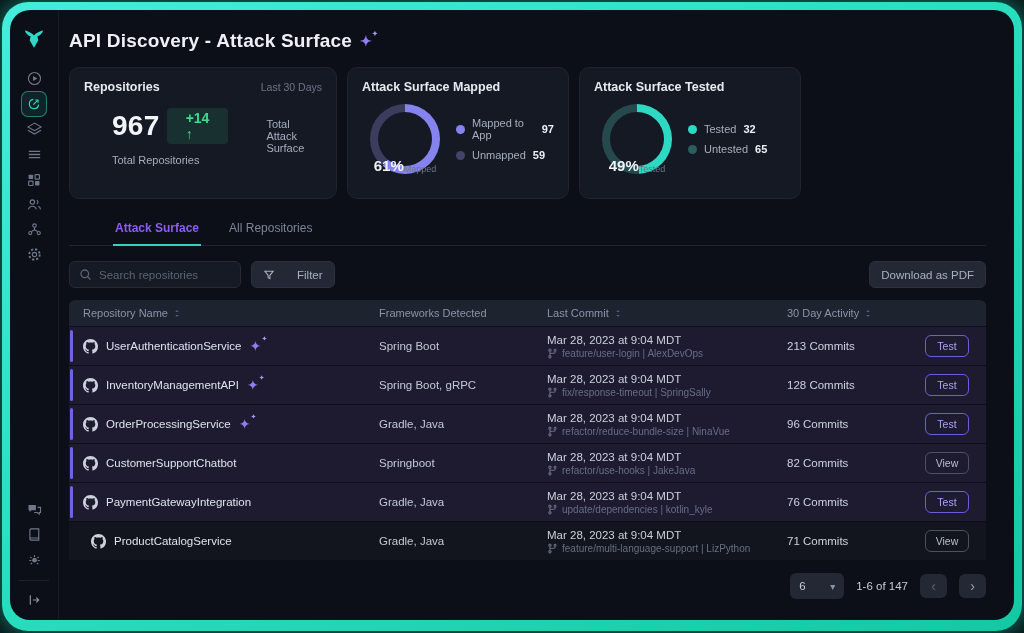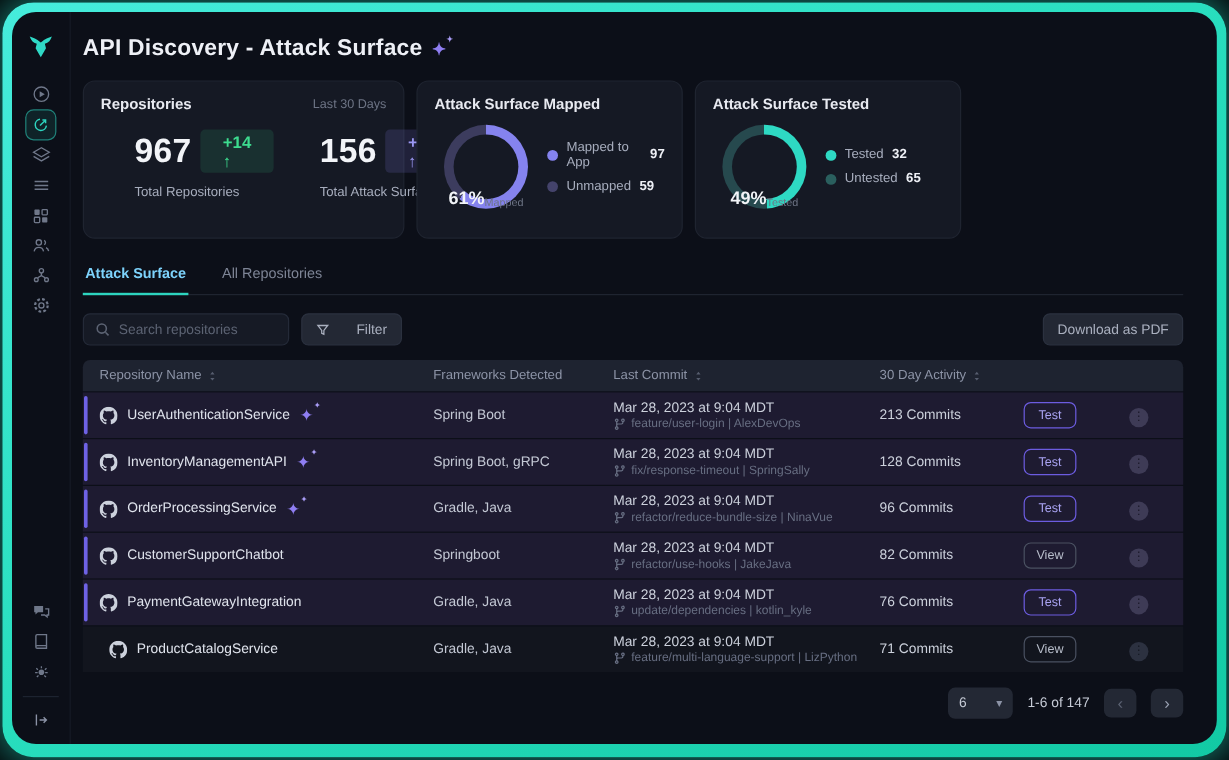--- a/index.html
+++ b/index.html
@@ -54,37 +54,37 @@
   .donut-pct { font-size:15px; font-weight:700; color:#f2f4f8; }
   .donut-cap { font-size:9px; color:#6d7485; margin-top:1px; }
   .legend { display:flex; flex-direction:column; gap:8px; }
   .legend-row { display:flex; align-items:center; gap:7px; font-size:11px; color:#a7adbd; }
   .dot { width:9px; height:9px; border-radius:50%; flex:0 0 9px; }
   .legend-val { color:#eef0f6; font-weight:600; }
 
   
   .tabs { display:flex; gap:26px; margin-top:18px; border-bottom:1px solid #1f2430; }
   .tab { font-size:12px; padding:4px 2px 9px; color:#7d8495; cursor:pointer; }
-  .tab.active { color:#7dd3fc; font-weight:700; border-bottom:2px solid #2dd4bf; margin-bottom:-1px; }
+  .tab.active { color:#8b5cf6; font-weight:700; border-bottom:2px solid #2dd4bf; margin-bottom:-1px;margin-left:44px; }
 
   
   .toolbar { display:flex; align-items:center; margin-top:15px; gap:10px; }
   .search-box { width:172px; height:27px; background:#161a25; border:1px solid #242a38; border-radius:6px;
                 display:flex; align-items:center; gap:7px; padding:0 9px; }
   .search-box input { background:transparent; border:0; outline:0; color:#c6cbd6; font-size:11.5px; width:100%;
                       font-family:"Liberation Sans",sans-serif; }
   .search-box input::placeholder { color:#5c6373; }
   .btn-gray { height:27px; background:#232834; border:1px solid #2b313f; border-radius:6px; color:#aab0bf;
               font-size:11.5px; padding:0 11px; display:flex; align-items:center; gap:22px; cursor:pointer;
               font-family:"Liberation Sans",sans-serif; }
   .toolbar .right { margin-left:auto; }
 
   
   .table { margin-top:12px; }
-  .thead, .trow { display:grid; grid-template-columns:292px 150px 222px 120px 88px 45px; align-items:center; }
+  .thead, .trow { display:grid; grid-template-columns:292px 150px 222px 120px 88px 45px; align-items:center;gap:18px; }
   .thead { background:#1e2330; border-radius:6px 6px 0 0; height:26px; }
   .th { font-size:11px; color:#8c93a6; display:flex; align-items:center; gap:5px; }
   .th:first-child { padding-left:14px; }
   .trow { height:38px; margin-top:1px; background:#12151e; position:relative; cursor:pointer; }
   .trow.hl { background:#1e1b31; }
   .trow.hl .accent { position:absolute; left:1px; top:3px; bottom:3px; width:3px; border-radius:3px;
                      background:#6e62e5; }
   .cell { min-width:0; }
   .name-cell { display:flex; align-items:center; gap:8px; padding-left:14px; }
   .rname { font-size:11.5px; color:#dfe3ec; }
@@ -223,24 +223,20 @@
         </div>
         <div class="repo-stats">
           <div class="stat">
             <div class="num-row">
               <span class="stat-num">967</span>
               <span class="badge green">+14 ↑</span>
             </div>
             <div class="stat-label">Total Repositories</div>
           </div>
           <div class="stat">
-            <div class="num-row">
-              <span class="stat-num">156</span>
-              <span class="badge purple">+11 ↑</span>
-            </div>
             <div class="stat-label">Total Attack Surface</div>
           </div>
         </div>
       </div>
 
       <div class="card card-donut">
         <div class="card-head">
             <span class="card-title">Attack Surface Mapped</span>
           </div>
         <div class="donut-row">

